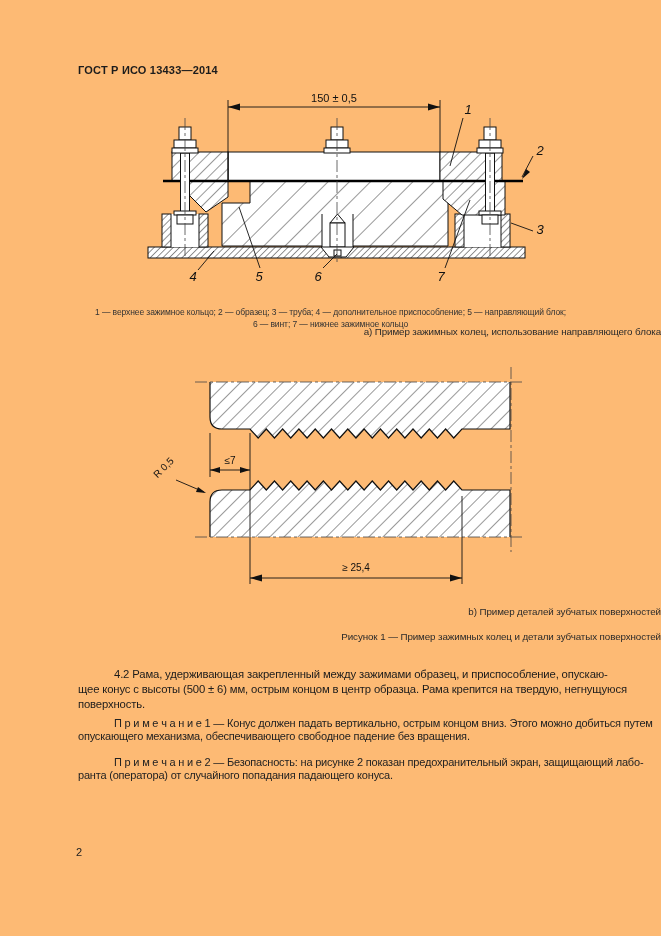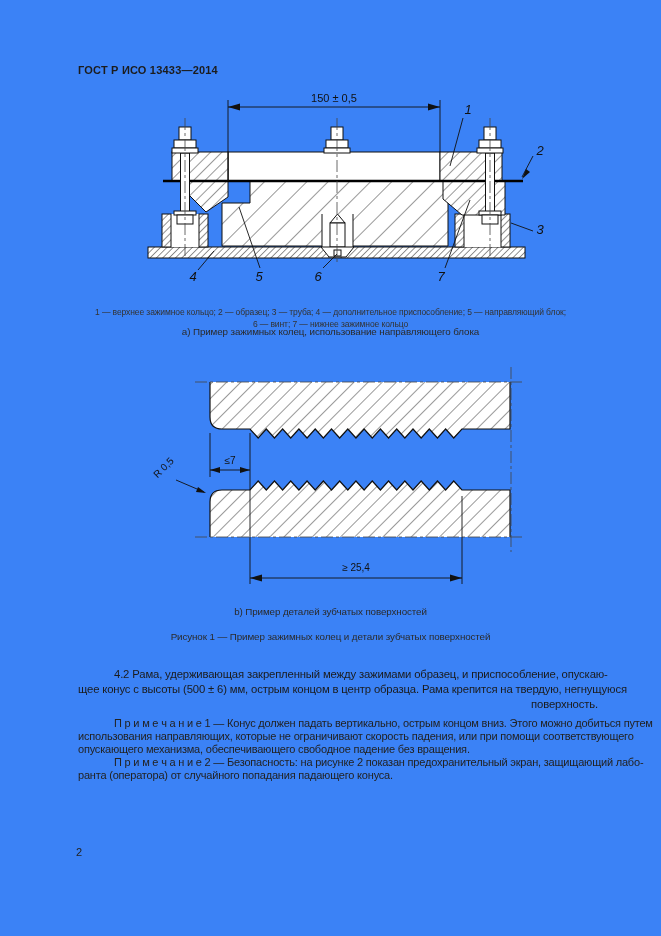--- a/index.html
+++ b/index.html
@@ -1,21 +1,21 @@
 <!DOCTYPE html>
 <html><head>
 <meta charset="utf-8">
 <style>
   html,body{margin:0;padding:0;background:#ffffff;}
-  .page{position:relative;width:661px;height:936px;background:#3b82f6;overflow:hidden;
+  .page{position:relative;width:661px;height:936px;background:#fdba74;overflow:hidden;
         font-family:"Liberation Sans",sans-serif;color:#1c1c1c;}
   .abs{position:absolute;}
   .hdr{font-weight:bold;font-size:11px;letter-spacing:.2px;}
   .legend{width:661px;text-align:center;font-size:8.5px;color:#333;letter-spacing:-0.1px;margin-top:16px;}
-  .cap{width:661px;text-align:center;font-size:9.8px;color:#2a2a2a;letter-spacing:-0.1px;}
+  .cap{width:661px;text-align:right;font-size:9.8px;color:#2a2a2a;letter-spacing:-0.1px;}
   .bodyline{font-size:11.3px;letter-spacing:-0.15px;white-space:nowrap;color:#1b1b1b;}
   .noteline{font-size:11px;letter-spacing:-0.2px;white-space:nowrap;color:#222;}
   .indent{padding-left:36px;text-align:right;}
   .pagenum{font-size:11px;color:#222;}
   svg text{font-family:"Liberation Sans",sans-serif;fill:#111;}
   svg .callout{font-size:13px;font-style:italic;}
   svg .dim{font-size:11px;}
   svg .dimb{font-size:10px;}
 </style>
 </head>
@@ -196,26 +196,25 @@
     <text class="dimb" x="166" y="470" text-anchor="middle" transform="rotate(-45 166 470)">R 0,5</text>
     <text class="dimb" x="356" y="571" text-anchor="middle">≥ 25,4</text>
   </svg>
 
   <div class="abs cap" style="top:606px;">b)  Пример деталей зубчатых поверхностей</div>
   <div class="abs cap" style="top:631px;">Рисунок  1 — Пример зажимных колец и детали зубчатых поверхностей</div>
 
   <div class="abs" style="left:78px;top:668px;width:520px;">
     <div class="bodyline indent" style="height:14.8px;">4.2  Рама, удерживающая закрепленный между зажимами образец, и приспособление, опускаю-</div>
     <div class="bodyline" style="height:14.8px;">щее конус с высоты (500 ± 6) мм, острым концом в центр образца. Рама крепится на твердую, негнущуюся</div>
-    <div class="bodyline" style="height:14.8px;text-align:right;">поверхность.</div>
+    <div class="bodyline" style="height:14.8px;">поверхность.</div>
   </div>
 
   <div class="abs" style="left:78px;top:717px;width:520px;">
     <div class="noteline indent" style="height:13px;">П р и м е ч а н и е  1 — Конус должен падать вертикально, острым концом вниз. Этого можно добиться путем</div>
-    <div class="noteline" style="height:13px;">использования направляющих, которые не ограничивают скорость падения, или при помощи соответствующего</div>
     <div class="noteline" style="height:13px;">опускающего механизма, обеспечивающего свободное падение без вращения.</div>
   </div>
 
   <div class="abs" style="left:78px;top:756px;width:520px;">
     <div class="noteline indent" style="height:13px;">П р и м е ч а н и е  2 — Безопасность: на рисунке 2 показан предохранительный экран, защищающий лабо-</div>
     <div class="noteline" style="height:13px;">ранта (оператора) от случайного попадания падающего конуса.</div>
   </div>
 
   <div class="abs pagenum" style="left:76px;top:846px;">2</div>
 

